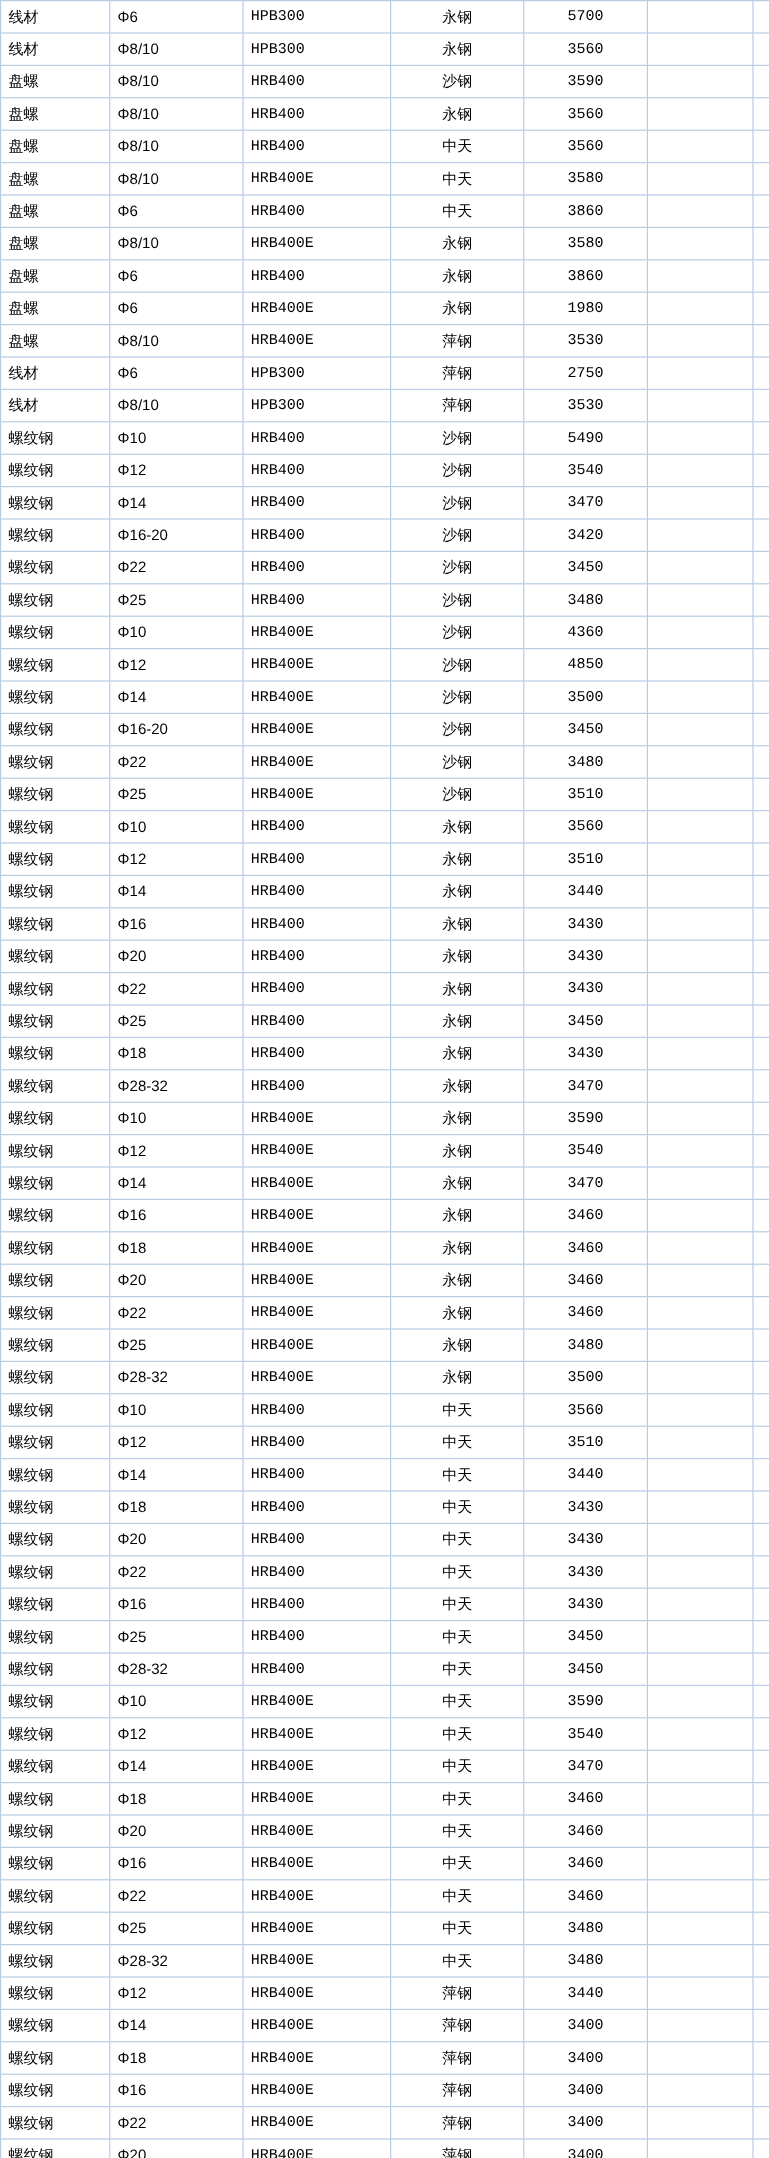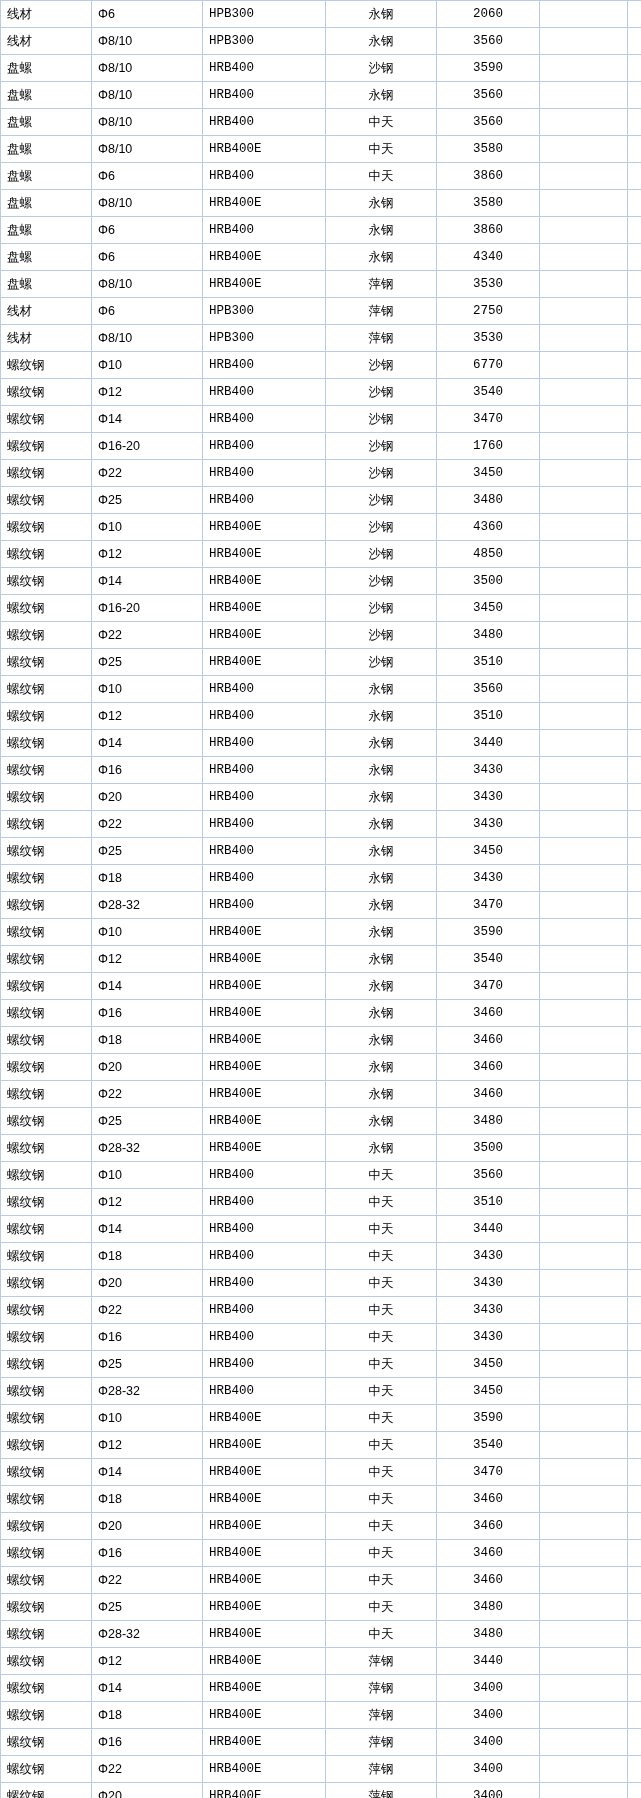--- a/index.html
+++ b/index.html
@@ -36,21 +36,21 @@
 </head>
 <body>
 
 <table class="price-table">
   <tbody>
       <tr>
         <td class="col-product">线材</td>
         <td class="col-spec">Φ6</td>
         <td class="col-grade">HPB300</td>
         <td class="col-mill">永钢</td>
-        <td class="col-price">2060</td>
+        <td class="col-price">5700</td>
         <td class="col-blank"></td>
         <td class="col-std">国标</td>
       </tr>
       <tr>
         <td class="col-product">线材</td>
         <td class="col-spec">Φ8/10</td>
         <td class="col-grade">HPB300</td>
         <td class="col-mill">永钢</td>
         <td class="col-price">3560</td>
         <td class="col-blank"></td>
@@ -117,21 +117,21 @@
         <td class="col-mill">永钢</td>
         <td class="col-price">3860</td>
         <td class="col-blank"></td>
         <td class="col-std">国标</td>
       </tr>
       <tr>
         <td class="col-product">盘螺</td>
         <td class="col-spec">Φ6</td>
         <td class="col-grade">HRB400E</td>
         <td class="col-mill">永钢</td>
-        <td class="col-price">4340</td>
+        <td class="col-price">1980</td>
         <td class="col-blank"></td>
         <td class="col-std">国标</td>
       </tr>
       <tr>
         <td class="col-product">盘螺</td>
         <td class="col-spec">Φ8/10</td>
         <td class="col-grade">HRB400E</td>
         <td class="col-mill">萍钢</td>
         <td class="col-price">3530</td>
         <td class="col-blank"></td>
@@ -153,21 +153,21 @@
         <td class="col-mill">萍钢</td>
         <td class="col-price">3530</td>
         <td class="col-blank"></td>
         <td class="col-std">国标</td>
       </tr>
       <tr>
         <td class="col-product">螺纹钢</td>
         <td class="col-spec">Φ10</td>
         <td class="col-grade">HRB400</td>
         <td class="col-mill">沙钢</td>
-        <td class="col-price">6770</td>
+        <td class="col-price">5490</td>
         <td class="col-blank"></td>
         <td class="col-std">国标</td>
       </tr>
       <tr>
         <td class="col-product">螺纹钢</td>
         <td class="col-spec">Φ12</td>
         <td class="col-grade">HRB400</td>
         <td class="col-mill">沙钢</td>
         <td class="col-price">3540</td>
         <td class="col-blank"></td>
@@ -180,21 +180,21 @@
         <td class="col-mill">沙钢</td>
         <td class="col-price">3470</td>
         <td class="col-blank"></td>
         <td class="col-std">国标</td>
       </tr>
       <tr>
         <td class="col-product">螺纹钢</td>
         <td class="col-spec">Φ16-20</td>
         <td class="col-grade">HRB400</td>
         <td class="col-mill">沙钢</td>
-        <td class="col-price">1760</td>
+        <td class="col-price">3420</td>
         <td class="col-blank"></td>
         <td class="col-std">国标</td>
       </tr>
       <tr>
         <td class="col-product">螺纹钢</td>
         <td class="col-spec">Φ22</td>
         <td class="col-grade">HRB400</td>
         <td class="col-mill">沙钢</td>
         <td class="col-price">3450</td>
         <td class="col-blank"></td>

